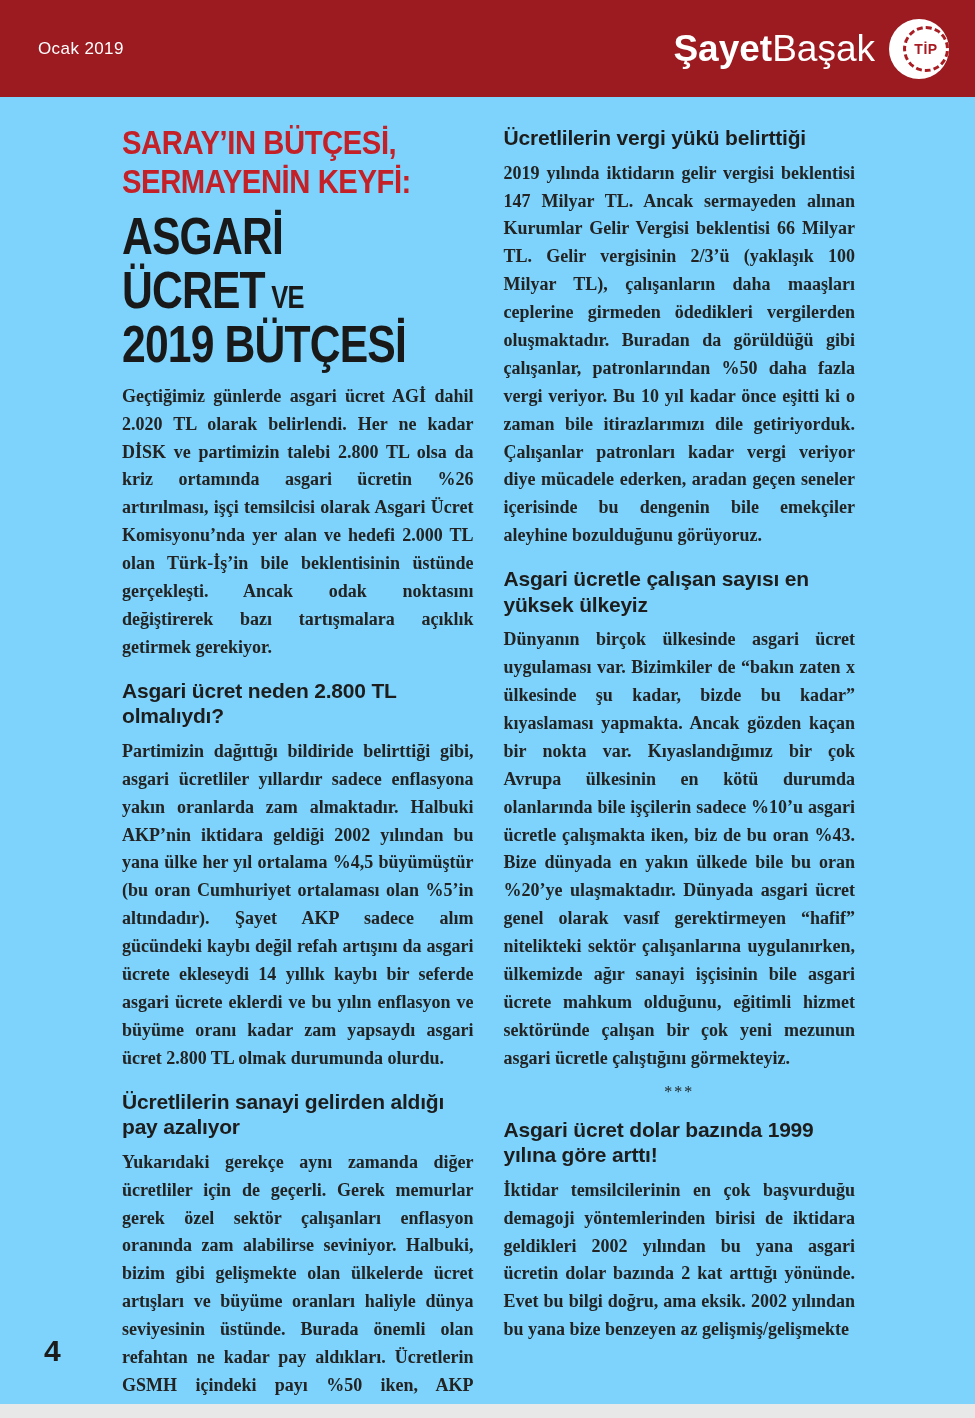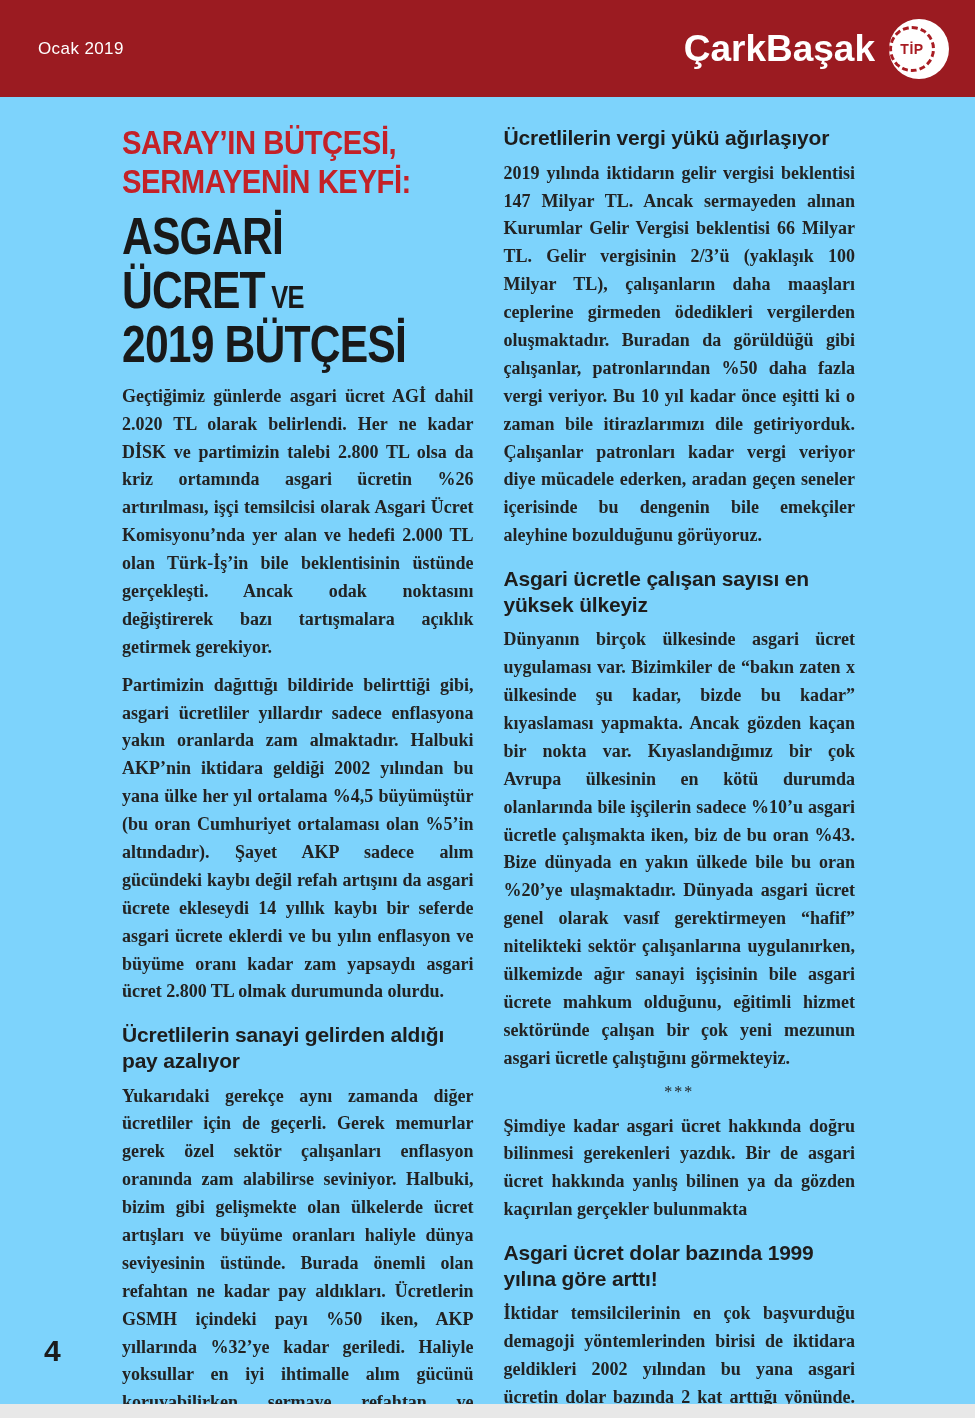--- a/index.html
+++ b/index.html
@@ -21,24 +21,24 @@
   .issue-date {
     color:#ffffff; font-family:"Liberation Sans","DejaVu Sans",sans-serif;
     font-size:17px; letter-spacing:.4px;
   }
   .masthead-group { display:flex; align-items:center; gap:14px; }
   .masthead {
     color:#ffffff; font-family:"Liberation Sans","DejaVu Sans",sans-serif;
     font-size:37px; line-height:1; white-space:nowrap;
   }
   .masthead .bold-part { font-weight:bold; }
-  .masthead .light-part { font-weight:bold; }
+  .masthead .light-part { font-weight:normal; }
   .tip-logo {
     width:60px; height:60px; border-radius:50%; background:#ffffff;
-    display:flex; align-items:center; justify-content:flex-start; flex:0 0 auto;
+    display:flex; align-items:center; justify-content:flex-end; flex:0 0 auto;
   }
   .tip-ring {
     width:46px; height:46px; border:3px dashed #a81c22; border-radius:50%;
     display:flex; align-items:center; justify-content:center;
   }
   .tip-text {
     color:#a81c22; font-family:"Liberation Sans","DejaVu Sans",sans-serif;
     font-weight:bold; font-size:14px; letter-spacing:.5px;
   }
 
@@ -93,57 +93,57 @@
 </style>
 </head>
 <body>
 
 <div class="page">
 
   <div class="header-bar">
     <span class="issue-date">Ocak 2019</span>
     <div class="masthead-group">
       <div class="masthead">
-        <span class="bold-part">Çark</span><span class="light-part">Başak</span>
+        <span class="bold-part">Şayet</span><span class="light-part">Başak</span>
       </div>
       <div class="tip-logo">
         <div class="tip-ring">
           <span class="tip-text">TİP</span>
         </div>
       </div>
     </div>
   </div>
 
   <div class="content">
 
     <div class="col">
       <div class="kicker">SARAY’IN BÜTÇESİ,
 SERMAYENİN KEYFİ:</div>
       <h1 class="main-title">
         <span class="t-big">ASGARİ ÜCRET</span><span class="t-small">VE</span>
         <span class="t-line2">2019 BÜTÇESİ</span>
       </h1>
       <p class="para">Geçtiğimiz günlerde asgari ücret AGİ dahil 2.020 TL olarak belirlendi. Her ne kadar DİSK ve partimizin talebi 2.800 TL olsa da kriz ortamında asgari ücretin %26 artırılması, işçi temsilcisi olarak Asgari Ücret Komisyonu’nda yer alan ve hedefi 2.000 TL olan Türk-İş’in bile beklentisinin üstünde gerçekleşti. Ancak odak noktasını değiştirerek bazı tartışmalara açıklık getirmek gerekiyor.</p>
 
+      <h2 class="sec-head">Asgari ücret neden 2.800 TL olmalıydı?</h2>
       <p class="para">Partimizin dağıttığı bildiride belirttiği gibi, asgari ücretliler yıllardır sadece enflasyona yakın oranlarda zam almaktadır. Halbuki AKP’nin iktidara geldiği 2002 yılından bu yana ülke her yıl ortalama %4,5 büyümüştür (bu oran Cumhuriyet ortalaması olan %5’in altındadır). Şayet AKP sadece alım gücündeki kaybı değil refah artışını da asgari ücrete ekleseydi 14 yıllık kaybı bir seferde asgari ücrete eklerdi ve bu yılın enflasyon ve büyüme oranı kadar zam yapsaydı asgari ücret 2.800 TL olmak durumunda olurdu.</p>
 
       <h2 class="sec-head">Ücretlilerin sanayi gelirden aldığı pay azalıyor</h2>
       <p class="para">Yukarıdaki gerekçe aynı zamanda diğer ücretliler için de geçerli. Gerek memurlar gerek özel sektör çalışanları enflasyon oranında zam alabilirse seviniyor. Halbuki, bizim gibi gelişmekte olan ülkelerde ücret artışları ve büyüme oranları haliyle dünya seviyesinin üstünde. Burada önemli olan refahtan ne kadar pay aldıkları. Ücretlerin GSMH içindeki payı %50 iken, AKP yıllarında %32’ye kadar geriledi. Haliyle yoksullar en iyi ihtimalle alım gücünü koruyabilirken sermaye refahtan ve büyümeden çok daha fazla pay aldı.</p>
     </div>
 
     <div class="col">
-      <h2 class="sec-head" style="margin-top:2px;">Ücretlilerin vergi yükü ağırlaşıyor</h2>
+      <h2 class="sec-head" style="margin-top:2px;">Ücretlilerin vergi yükü belirttiği</h2>
       <p class="para">2019 yılında iktidarın gelir vergisi beklentisi 147 Milyar TL. Ancak sermayeden alınan Kurumlar Gelir Vergisi beklentisi 66 Milyar TL. Gelir vergisinin 2/3’ü (yaklaşık 100 Milyar TL), çalışanların daha maaşları ceplerine girmeden ödedikleri vergilerden oluşmaktadır. Buradan da görüldüğü gibi çalışanlar, patronlarından %50 daha fazla vergi veriyor. Bu 10 yıl kadar önce eşitti ki o zaman bile itirazlarımızı dile getiriyorduk. Çalışanlar patronları kadar vergi veriyor diye mücadele ederken, aradan geçen seneler içerisinde bu dengenin bile emekçiler aleyhine bozulduğunu görüyoruz.</p>
 
       <h2 class="sec-head">Asgari ücretle çalışan sayısı en yüksek ülkeyiz</h2>
       <p class="para">Dünyanın birçok ülkesinde asgari ücret uygulaması var. Bizimkiler de “bakın zaten x ülkesinde şu kadar, bizde bu kadar” kıyaslaması yapmakta. Ancak gözden kaçan bir nokta var. Kıyaslandığımız bir çok Avrupa ülkesinin en kötü durumda olanlarında bile işçilerin sadece %10’u asgari ücretle çalışmakta iken, biz de bu oran %43. Bize dünyada en yakın ülkede bile bu oran %20’ye ulaşmaktadır. Dünyada asgari ücret genel olarak vasıf gerektirmeyen “hafif” nitelikteki sektör çalışanlarına uygulanırken, ülkemizde ağır sanayi işçisinin bile asgari ücrete mahkum olduğunu, eğitimli hizmet sektöründe çalışan bir çok yeni mezunun asgari ücretle çalıştığını görmekteyiz.</p>
 
       <div class="divider-stars">***</div>
 
-      <p class="para">Şimdiye kadar asgari ücret hakkında doğru bilinmesi gerekenleri yazdık. Bir de asgari ücret hakkında yanlış bilinen ya da gözden kaçırılan gerçekler bulunmakta</p>
 
       <h2 class="sec-head">Asgari ücret dolar bazında 1999 yılına göre arttı!</h2>
       <p class="para">İktidar temsilcilerinin en çok başvurduğu demagoji yöntemlerinden birisi de iktidara geldikleri 2002 yılından bu yana asgari ücretin dolar bazında 2 kat arttığı yönünde. Evet bu bilgi doğru, ama eksik. 2002 yılından bu yana bize benzeyen az gelişmiş/gelişmekte</p>
     </div>
 
   </div>
 
   <div class="page-number">4</div>
 
 </div>

